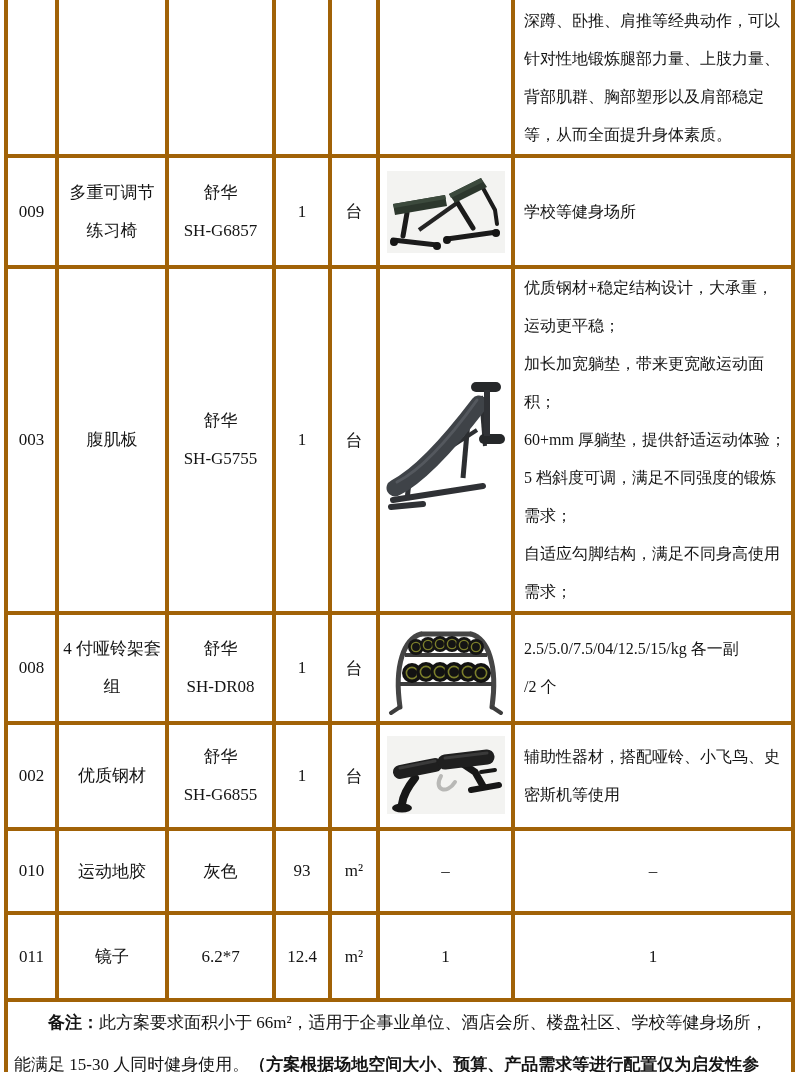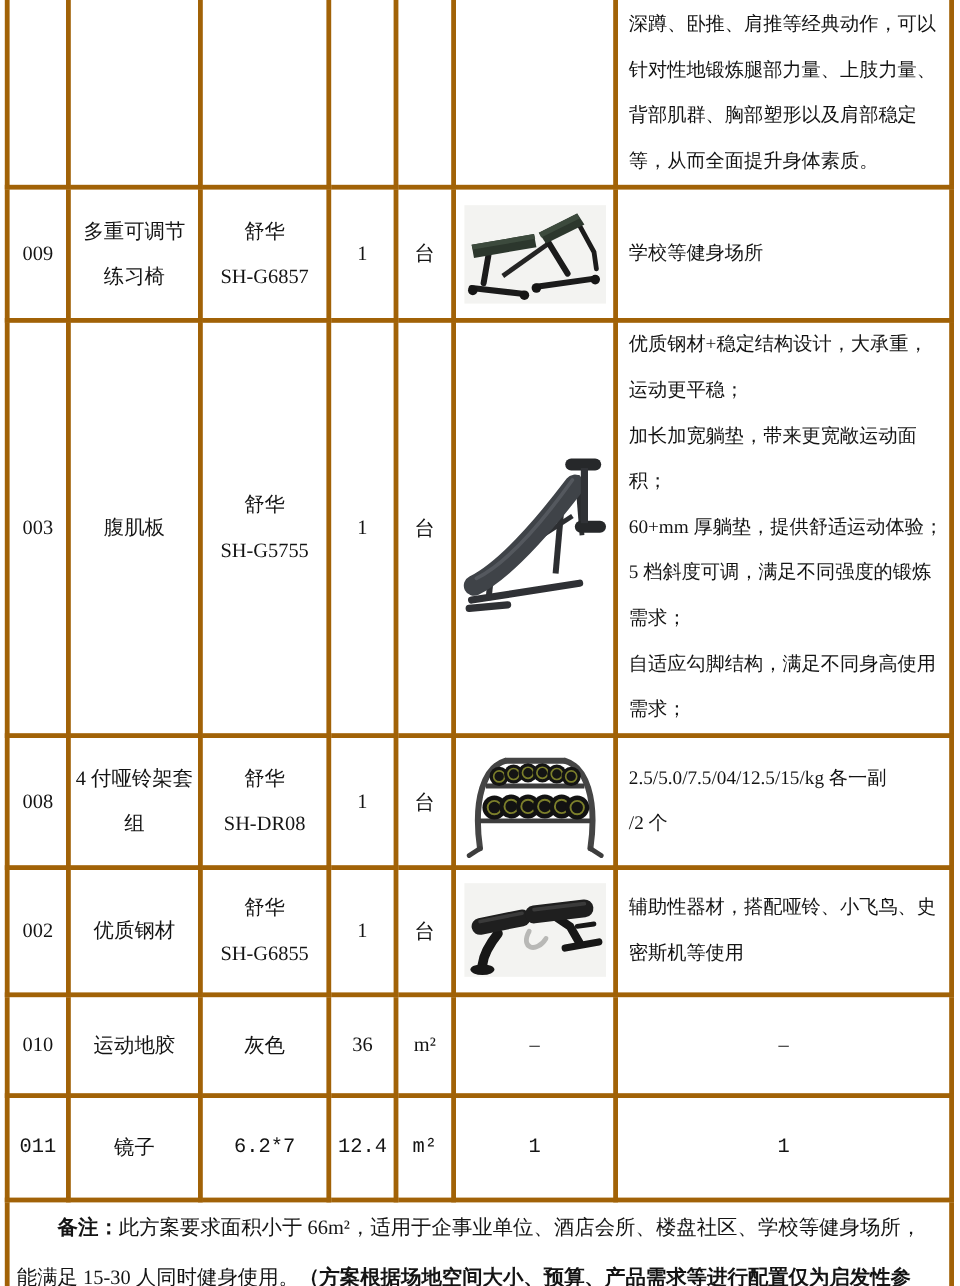--- a/index.html
+++ b/index.html
@@ -25,21 +25,21 @@
   
   tr.r-part{height:156px;}
   tr.r-006{height:111px;}
   tr.r-007{height:309px;}
   tr.r-008{height:110px;}
   tr.r-009{height:106px;}
   tr.r-010{height:84px;}
   tr.r-011{height:87px;}
   tr.r-note{height:99px;}
   
-  tr.r-011 td{border-top:3px solid #0f172a;font-family:Liberation Mono, monospace;}
+  tr.r-011 td{border-top:3px solid #0f172a;}
   tr.r-note td{border-bottom:4px solid #2b2b2b;}
   .ml{white-space:pre-line;line-height:38px;}
   .desc{
     text-align:left;
     padding:0 3px 0 9px;
     font-size:16px;
     line-height:38px;
     white-space:pre-line;
   }
   .desc.top{vertical-align:top;padding-top:2px;}
@@ -211,21 +211,21 @@
           <path d="M60,26 L102,21" stroke="#3a3a3a" stroke-width="3" fill="none" stroke-linecap="round"></path>
         </svg>
       </td>
       <td class="desc">辅助性器材，搭配哑铃、小飞鸟、史密斯机等使用</td>
     </tr>
 
     <tr class="r-010">
       <td>010</td>
       <td>运动地胶</td>
       <td>灰色</td>
-      <td>36</td>
+      <td>93</td>
       <td>m²</td>
       <td>–</td>
       <td>–</td>
     </tr>
 
     <tr class="r-011">
       <td>011</td>
       <td>镜子</td>
       <td>6.2*7</td>
       <td>12.4</td>

